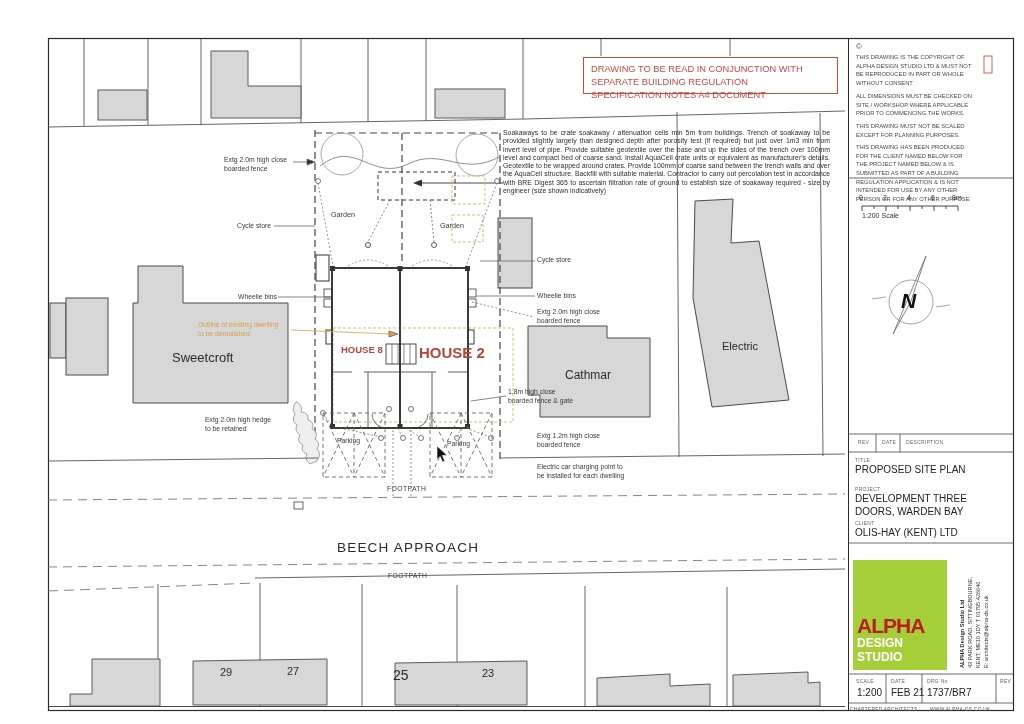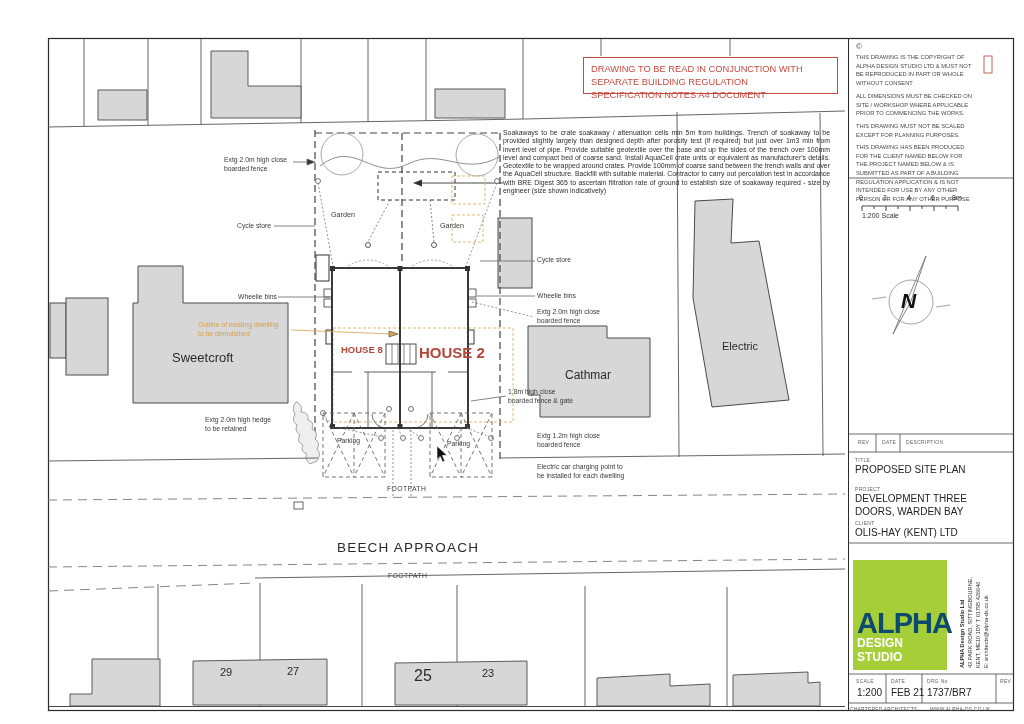--- a/index.html
+++ b/index.html
@@ -25,21 +25,21 @@
   }
   
   .sb-note{position:absolute;left:856px;width:118px;font-size:5.8px;line-height:1.5;color:#4a4a4a;}
   .sb-tiny{position:absolute;font-size:5px;color:#666;letter-spacing:.3px;}
   .sb-field{position:absolute;font-size:10px;color:#222;white-space:pre-line;}
   #logo-block{
     position:absolute;left:853px;top:560px;width:94px;height:110px;
     display:flex;flex-direction:column;justify-content:flex-end;align-items:flex-start;
     padding:0 0 6px 4px;box-sizing:border-box;
   }
-  #logo-word{font-size:29px;font-weight:bold;color:#0c4a6e;letter-spacing:-1px;line-height:.9;}
+  #logo-word{font-size:21px;font-weight:bold;color:#b91c1c;letter-spacing:-1px;line-height:.9;}
   #logo-sub{font-size:12px;font-weight:bold;color:#fff;letter-spacing:0;}
   #address-block{
     position:absolute;left:958px;top:668px;transform-origin:0 0;transform:rotate(-90deg);
     width:108px;font-size:5.6px;line-height:1.45;color:#333;
   }
   #address-block .l0{font-weight:bold;}
   .footer-val{position:absolute;font-size:10px;color:#222;text-align:right;}
   .footer-bottom{position:absolute;font-size:4.8px;color:#555;letter-spacing:.3px;}
   svg{position:absolute;left:0;top:0;}
 </style>
@@ -294,21 +294,21 @@
 boarded fence</div>
 <div class="lbl" style="left:537px;top:463px;">Electric car charging point to
 be installed for each dwelling</div>
 <div class="lbl" style="left:337px;top:437px;">Parking</div>
 <div class="lbl" style="left:447px;top:440px;">Parking</div>
 <div class="lbl cap" style="left:387px;top:485px;">FOOTPATH</div>
 <div class="name" style="left:337px;top:540px;font-size:13.5px;letter-spacing:1.2px;">BEECH APPROACH</div>
 <div class="lbl cap" style="left:388px;top:572px;">FOOTPATH</div>
 <div class="name" style="left:220px;top:666px;font-size:11px;">29</div>
 <div class="name" style="left:287px;top:665px;font-size:11px;">27</div>
-<div class="name" style="left:414px;top:667px;font-size:16px;">25</div>
+<div class="name" style="left:393px;top:667px;font-size:14px;">25</div>
 <div class="name" style="left:482px;top:667px;font-size:11px;">23</div>
 
 <div class="abs" style="left:856px;top:42px;font-size:8px;color:#444;">©</div>
 <div class="sb-note" style="top:53px;">THIS DRAWING IS THE COPYRIGHT OF ALPHA DESIGN STUDIO LTD &amp; MUST NOT BE REPRODUCED IN PART OR WHOLE WITHOUT CONSENT</div>
 <div class="sb-note" style="top:92px;">ALL DIMENSIONS MUST BE CHECKED ON SITE / WORKSHOP WHERE APPLICABLE PRIOR TO COMMENCING THE WORKS.</div>
 <div class="sb-note" style="top:122px;">THIS DRAWING MUST NOT BE SCALED EXCEPT FOR PLANNING PURPOSES.</div>
 <div class="sb-note" style="top:143px;">THIS DRAWING HAS BEEN PRODUCED FOR THE CLIENT NAMED BELOW FOR THE PROJECT NAMED BELOW &amp; IS SUBMITTED AS PART OF A BUILDING REGULATION APPLICATION &amp; IS NOT INTENDED FOR USE BY ANY OTHER PERSON OR FOR ANY OTHER PURPOSE</div>
 
 <div class="abs" style="left:859px;top:194px;font-size:7px;color:#333;">0</div>
 <div class="abs" style="left:883px;top:194px;font-size:7px;color:#333;">2</div>

